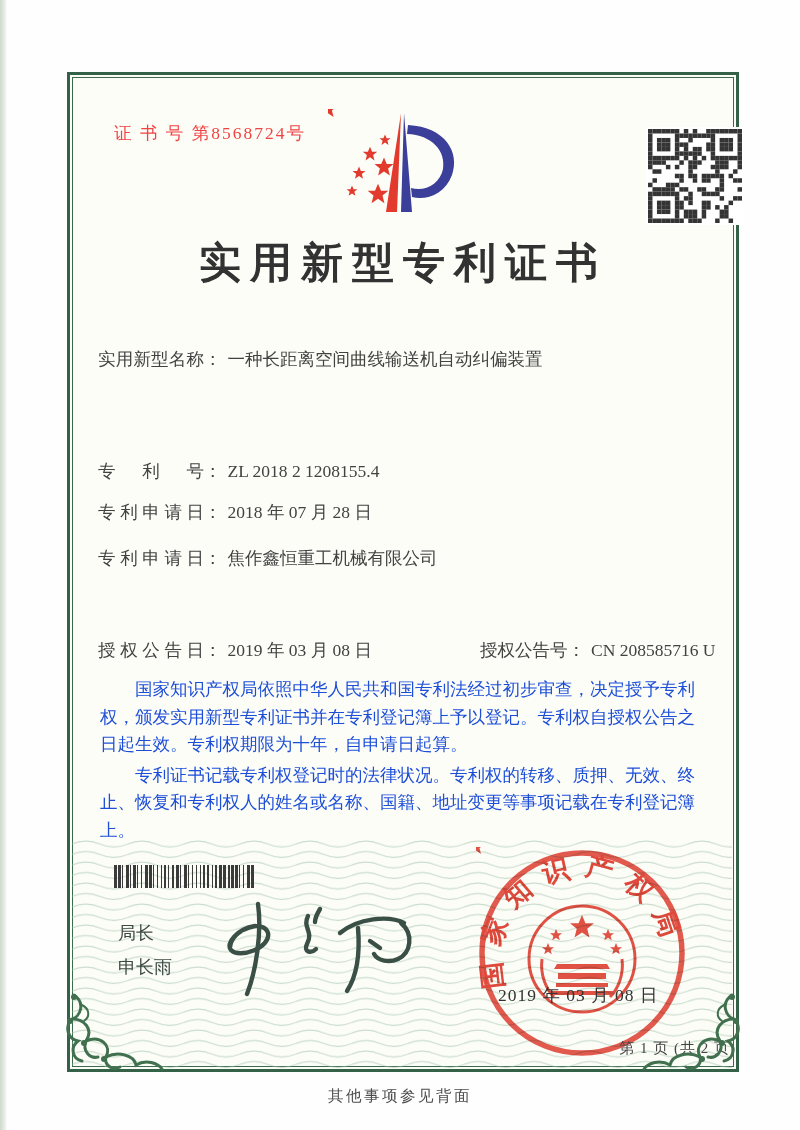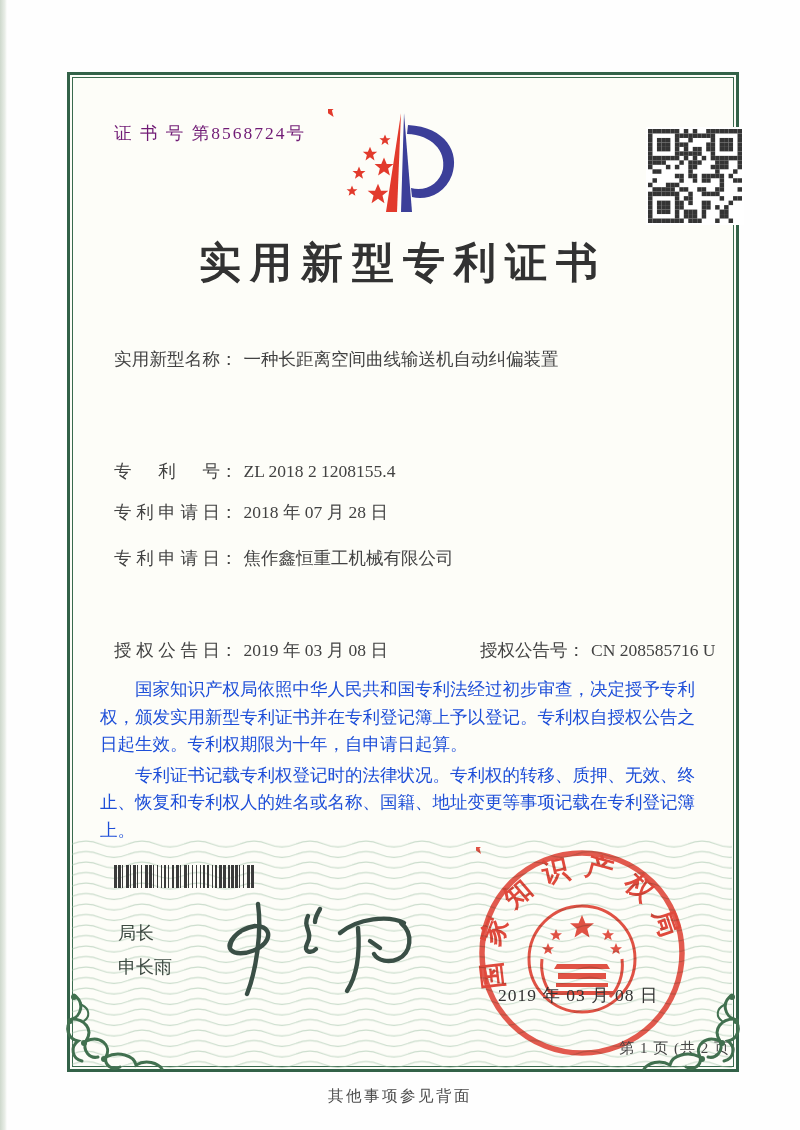--- a/index.html
+++ b/index.html
@@ -8,24 +8,24 @@
     background:#fefefe;
     font-family:"Liberation Serif","DejaVu Serif",serif;
     color:#3c3c3c;
   }
   .scan-edge{position:absolute;left:0;top:0;width:7px;height:1130px;
     background:linear-gradient(90deg,#c2cfc0,#e4eae2 70%,rgba(255,255,255,0));opacity:.8;}
   .frame{position:absolute;left:67px;top:72px;width:672px;height:1000px;
     box-sizing:border-box;border:3px solid #30604485;border-color:#336248;background:#fdfdf8;}
   .frame-inner{position:absolute;inset:2px;border:1px solid #3a6a4e;pointer-events:none;}
   .abs{position:absolute;}
-  .cert-no{left:44px;top:46px;font-size:17.5px;letter-spacing:2px;color:#701a75;font-family:Liberation Serif, serif;}
+  .cert-no{left:44px;top:46px;font-size:17.5px;letter-spacing:2px;color:#ef4444;font-family:Liberation Serif, serif;}
   .title{left:0;top:160px;width:100%;text-align:center;font-size:42px;font-weight:700;
     letter-spacing:9px;color:#323232;}
-  .row{left:44px;width:620px;font-size:17.5px;color:#424242;white-space:nowrap;}
+  .row{left:28px;width:620px;font-size:17.5px;color:#424242;white-space:nowrap;}
   .lab{display:inline-block;width:106px;text-align:justify;text-align-last:justify;vertical-align:top;}
   .val{margin-left:6px;}
   .val-lines{display:inline-block;vertical-align:top;margin-left:6px;line-height:27px;}
   .paras{left:30px;top:601px;width:610px;font-size:17.5px;line-height:27.5px;color:#1d4ed8;}
   .paras p{margin:0 0 3px 0;text-indent:2em;}
   .waves{left:2px;top:764px;pointer-events:none;}
   .barcode{left:44px;top:790px;width:208px;height:23px;display:flex;align-items:stretch;}
   .barcode i{display:block;height:100%;}
   .director-title{left:48px;top:846px;font-size:18px;color:#3d4a42;}
   .director-name{left:48px;top:880px;font-size:18px;color:#3d4a42;}

